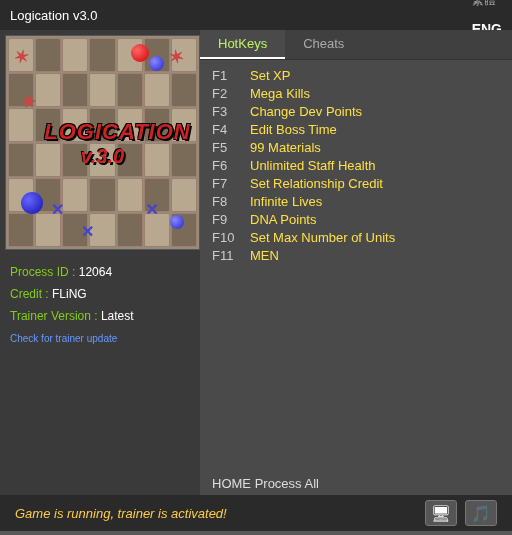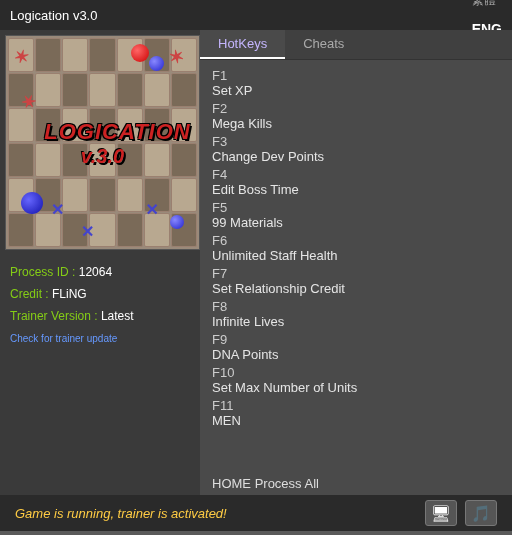--- a/index.html
+++ b/index.html
@@ -176,46 +176,45 @@
       border-bottom: 1px solid #333;
       background: #404040;
     }
     .tab {
       padding: 6px 18px;
       color: #aaa;
       cursor: pointer;
       font-size: 13px;
     }
     .tab.active {
-      color: #c4b5fd;
+      color: #bef264;
       background: #4a4a4a;
       border-bottom: 2px solid #fff;
     }
 
     
     #cheats-list {
       padding: 8px 12px;
       flex: 1;
       overflow-y: auto;
     }
     .cheat-row {
       display: flex;
       align-items: baseline;
       margin-bottom: 3px;
       font-size: 13px;
       color: #ddd;
-      flex-direction: column;
     }
     .cheat-key {
       min-width: 38px;
       color: #ccc;
       font-size: 13px;
     }
     .cheat-name {
-      color: #e5e5e5;
+      color: #fde047;
     }
 
     
     #home-row {
       padding: 8px 12px 4px 12px;
       color: #ddd;
       font-size: 13px;
     }
 
     

